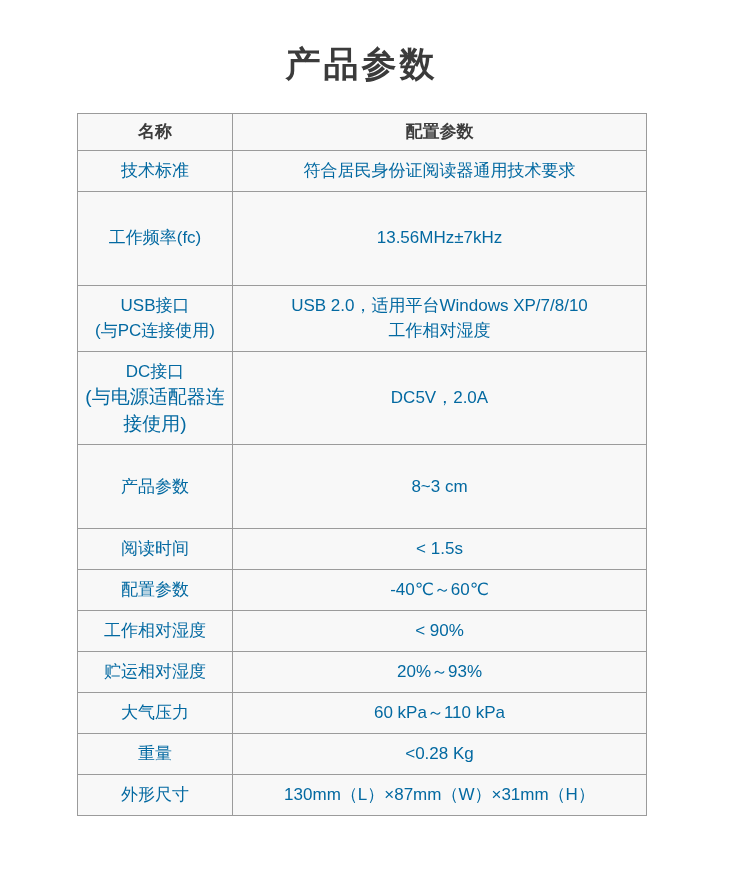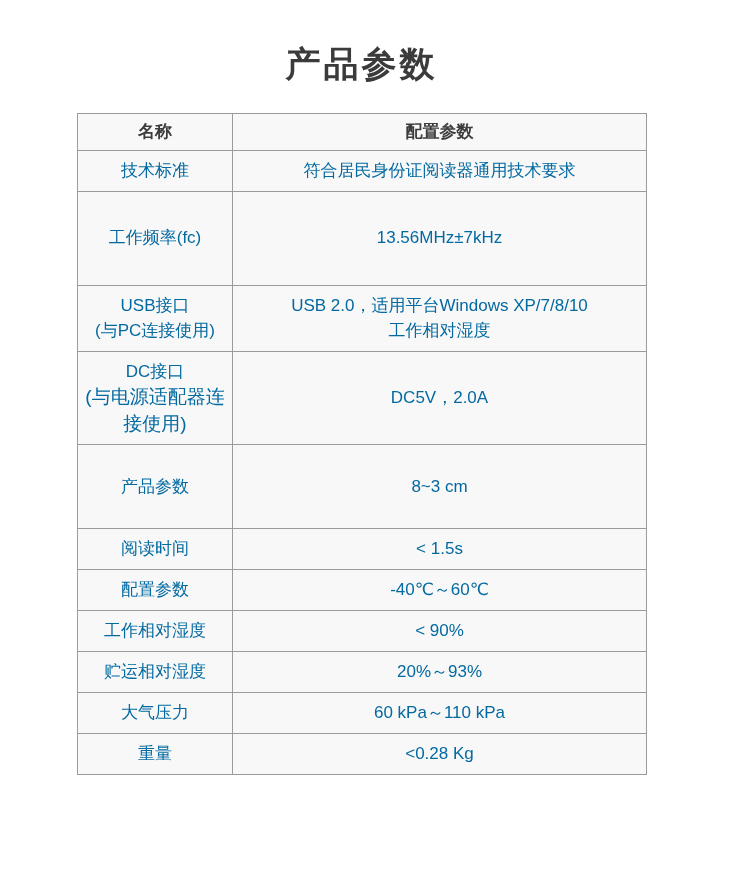--- a/index.html
+++ b/index.html
@@ -166,16 +166,24 @@
             </td>
           </tr>
           <tr>
             <td class="name-cell">
               <div>重量</div>
             </td>
             <td class="value-cell">
               <div>&lt;0.28 Kg</div>
             </td>
           </tr>
+          <tr>
+            <td class="name-cell">
+              <div>外形尺寸</div>
+            </td>
+            <td class="value-cell">
+              <div>130mm（L）×87mm（W）×31mm（H）</div>
+            </td>
+          </tr>
         </tbody>
     </table>
   </div>
 </div>
 
 </body></html>

